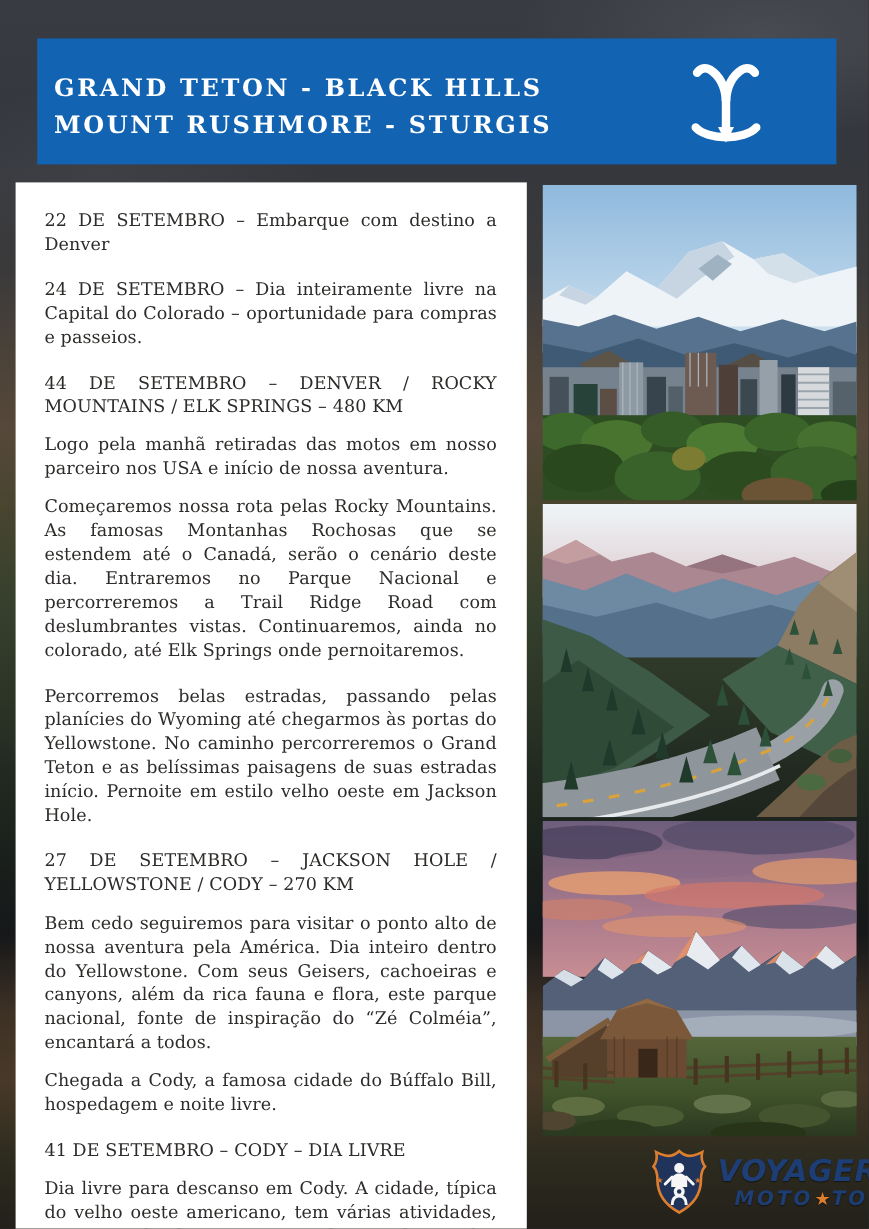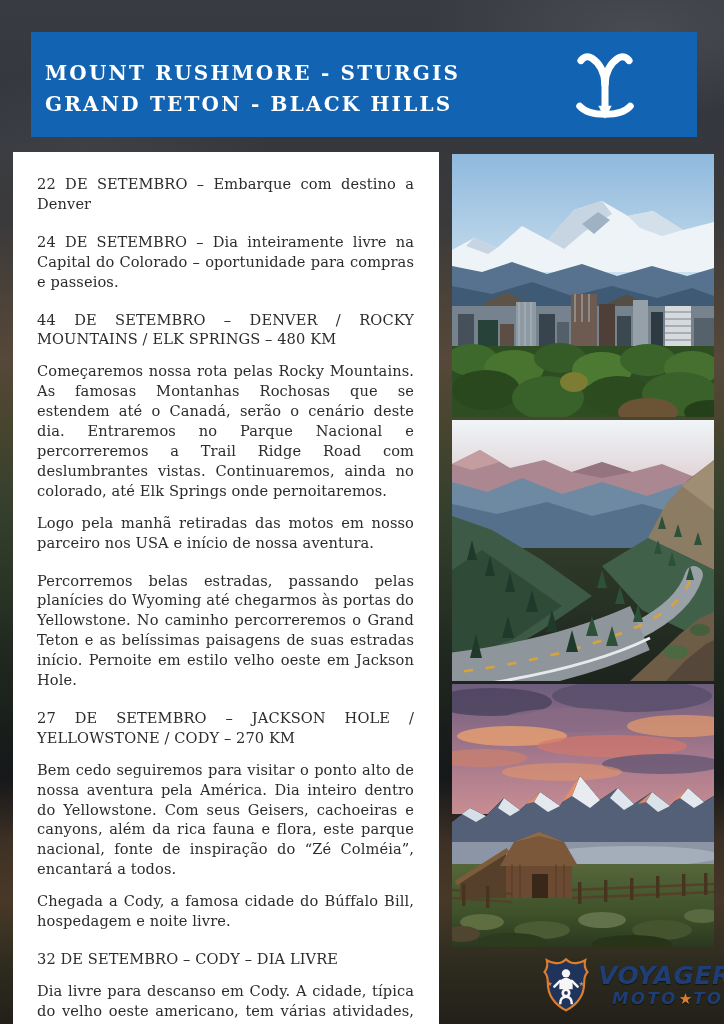--- a/index.html
+++ b/index.html
@@ -63,55 +63,55 @@
     text-shadow:0 1px 1px rgba(0,0,0,.55);
   }
   .wm-star{color:#e5822f;font-style:normal;font-size:15px;letter-spacing:0;}
 </style>
 </head>
 <body>
 
 <div class="page">
 
   <div class="banner">
+    <div class="banner-title">GRAND TETON - BLACK HILLS</div>
     <div class="banner-title">MOUNT RUSHMORE - STURGIS</div>
-    <div class="banner-title">GRAND TETON - BLACK HILLS</div>
     <svg class="y-logo" viewBox="0 0 100 116">
       <g stroke="#ffffff" stroke-width="9.5" fill="none" stroke-linecap="round">
         <path d="M50 54 L50 88"></path>
         <path d="M50 58 C49 41 43 30 32 23 C27 20 21.5 21 17.5 26.5"></path>
         <path d="M50 58 C51 41 57 30 68 23 C73 20 78.5 21 82.5 26.5"></path>
         <path d="M16 88 C29 102.5 71 102.5 84 88"></path>
       </g>
       <path d="M50 105 L41 87.5 L59 87.5 Z" fill="#ffffff"></path>
     </svg>
   </div>
 
   <div class="card">
     <div class="day">
       <p>22 DE SETEMBRO – Embarque com destino a Denver</p>
     </div>
     <div class="day">
       <p>24 DE SETEMBRO – Dia inteiramente livre na Capital do Colorado – oportunidade para compras e passeios.</p>
     </div>
     <div class="day">
       <p>44 DE SETEMBRO – DENVER / ROCKY MOUNTAINS / ELK SPRINGS – 480 KM</p>
+      <p>Logo pela manhã retiradas das motos em nosso parceiro nos USA e início de nossa aventura.</p>
       <p>Começaremos nossa rota pelas Rocky Mountains. As famosas Montanhas Rochosas que se estendem até o Canadá, serão o cenário deste dia. Entraremos no Parque Nacional e percorreremos a Trail Ridge Road com deslumbrantes vistas. Continuaremos, ainda no colorado, até Elk Springs onde pernoitaremos.</p>
-      <p>Logo pela manhã retiradas das motos em nosso parceiro nos USA e início de nossa aventura.</p>
     </div>
     <div class="day">
       <p>Percorremos belas estradas, passando pelas planícies do Wyoming até chegarmos às portas do Yellowstone. No caminho percorreremos o Grand Teton e as belíssimas paisagens de suas estradas início. Pernoite em estilo velho oeste em Jackson Hole.</p>
     </div>
     <div class="day">
       <p>27 DE SETEMBRO – JACKSON HOLE / YELLOWSTONE / CODY – 270 KM</p>
       <p>Bem cedo seguiremos para visitar o ponto alto de nossa aventura pela América. Dia inteiro dentro do Yellowstone. Com seus Geisers, cachoeiras e canyons, além da rica fauna e flora, este parque nacional, fonte de inspiração do “Zé Colméia”, encantará a todos.</p>
       <p>Chegada a Cody, a famosa cidade do Búffalo Bill, hospedagem e noite livre.</p>
     </div>
     <div class="day">
-      <p>32 DE SETEMBRO – CODY – DIA LIVRE</p>
+      <p>41 DE SETEMBRO – CODY – DIA LIVRE</p>
       <p>Dia livre para descanso em Cody. A cidade, típica do velho oeste americano, tem várias atividades, como cavalgada ou tour guiados em busca dos mustangs e bisões. Outra opção é um segundo tour pelo Yellowstone ou mesmo relaxar em nosso hotel.</p>
     </div>
   </div>
 
   <div class="photo" id="photo-denver">
     <svg viewBox="0 0 262 263" preserveAspectRatio="none">
       <defs>
         <linearGradient id="sky1" x1="0" y1="0" x2="0" y2="1">
           <stop offset="0" stop-color="#8fb9dd"></stop>
             <stop offset=".7" stop-color="#bcd6ea"></stop>

